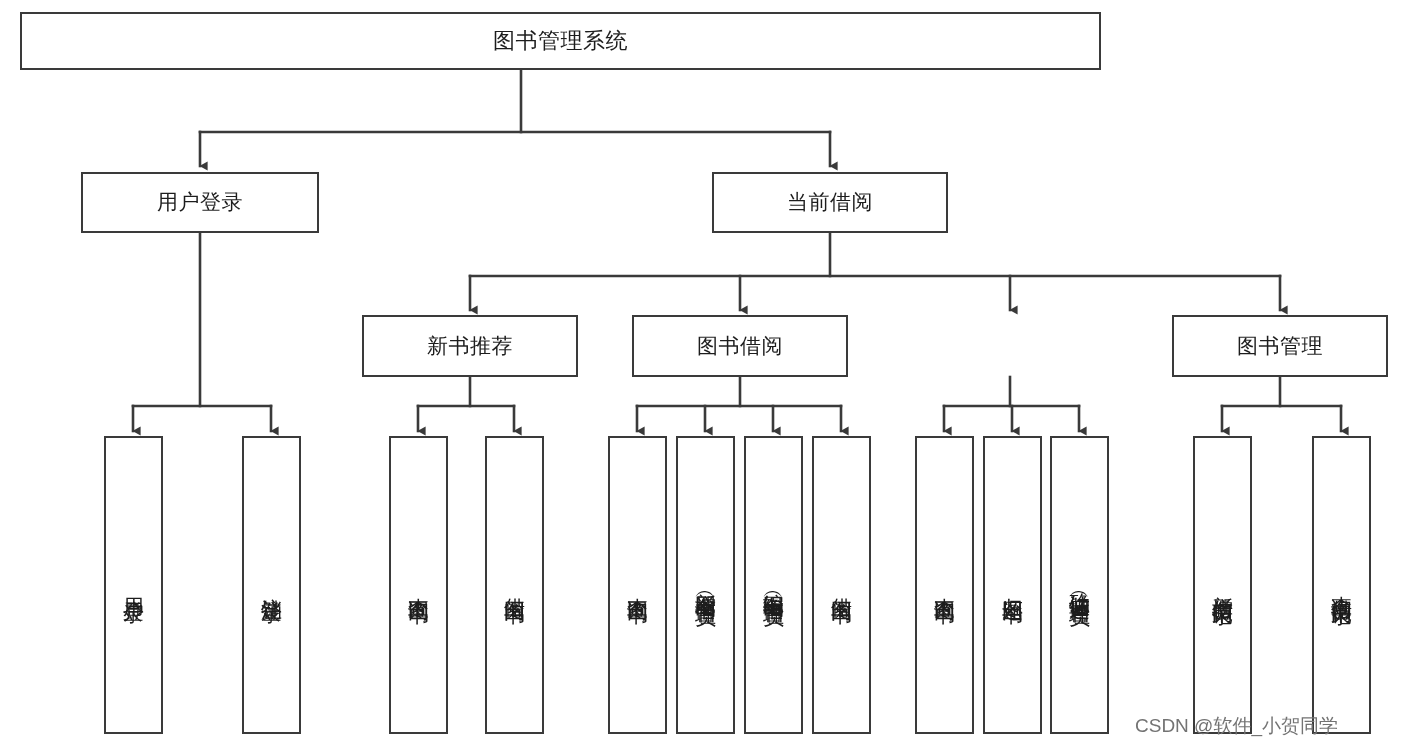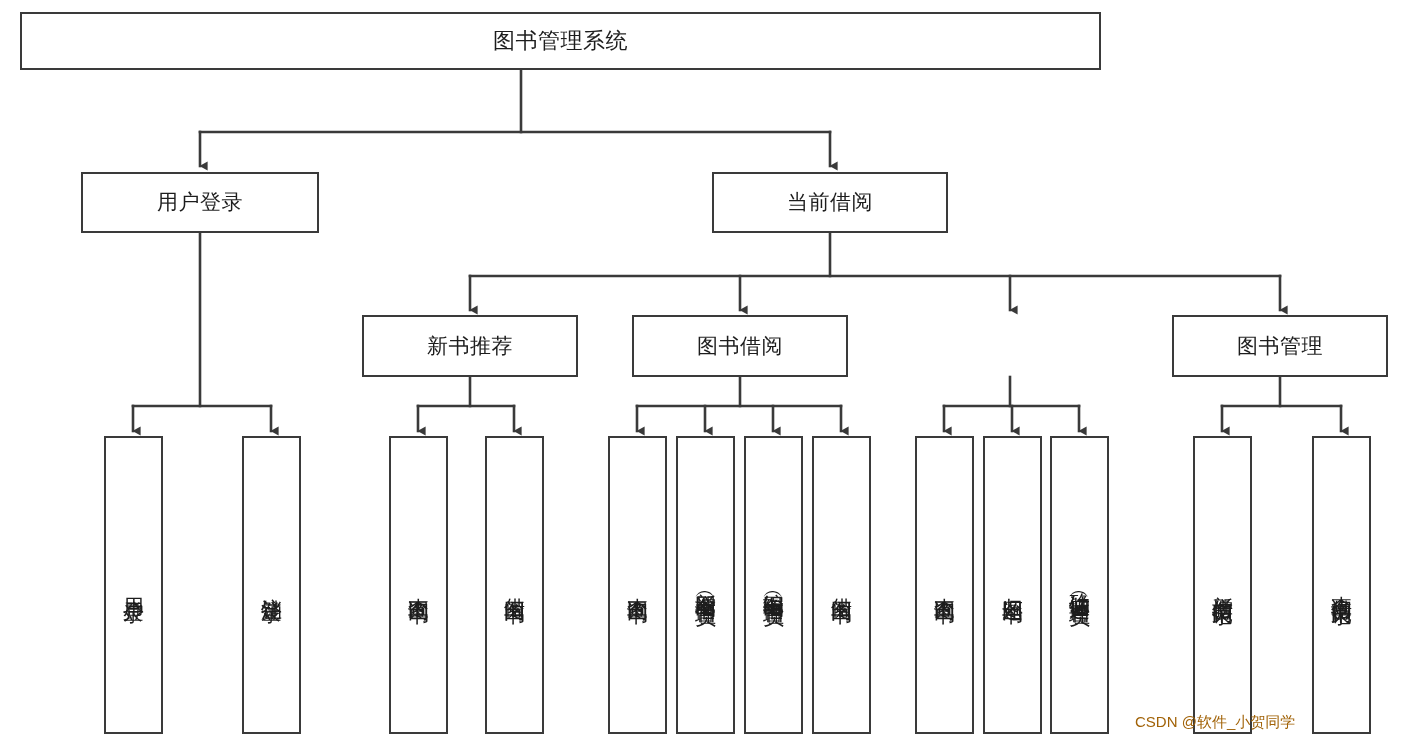--- a/index.html
+++ b/index.html
@@ -61,22 +61,22 @@
     text-orientation: upright;
     font-size: 21px;
     line-height: 1.05;
     letter-spacing: 2px;
     white-space: nowrap;
   }
   .watermark {
     position: absolute;
     left: 1135px;
     top: 713px;
-    font-size: 15px;
-    color: #a16207;
+    font-size: 19px;
+    color: #737373;
     white-space: nowrap;
     z-index: 5;
     font-family: "Liberation Sans", "DejaVu Sans", sans-serif;
   }
 </style>
 </head>
 <body>
 
 <div id="canvas">
 

